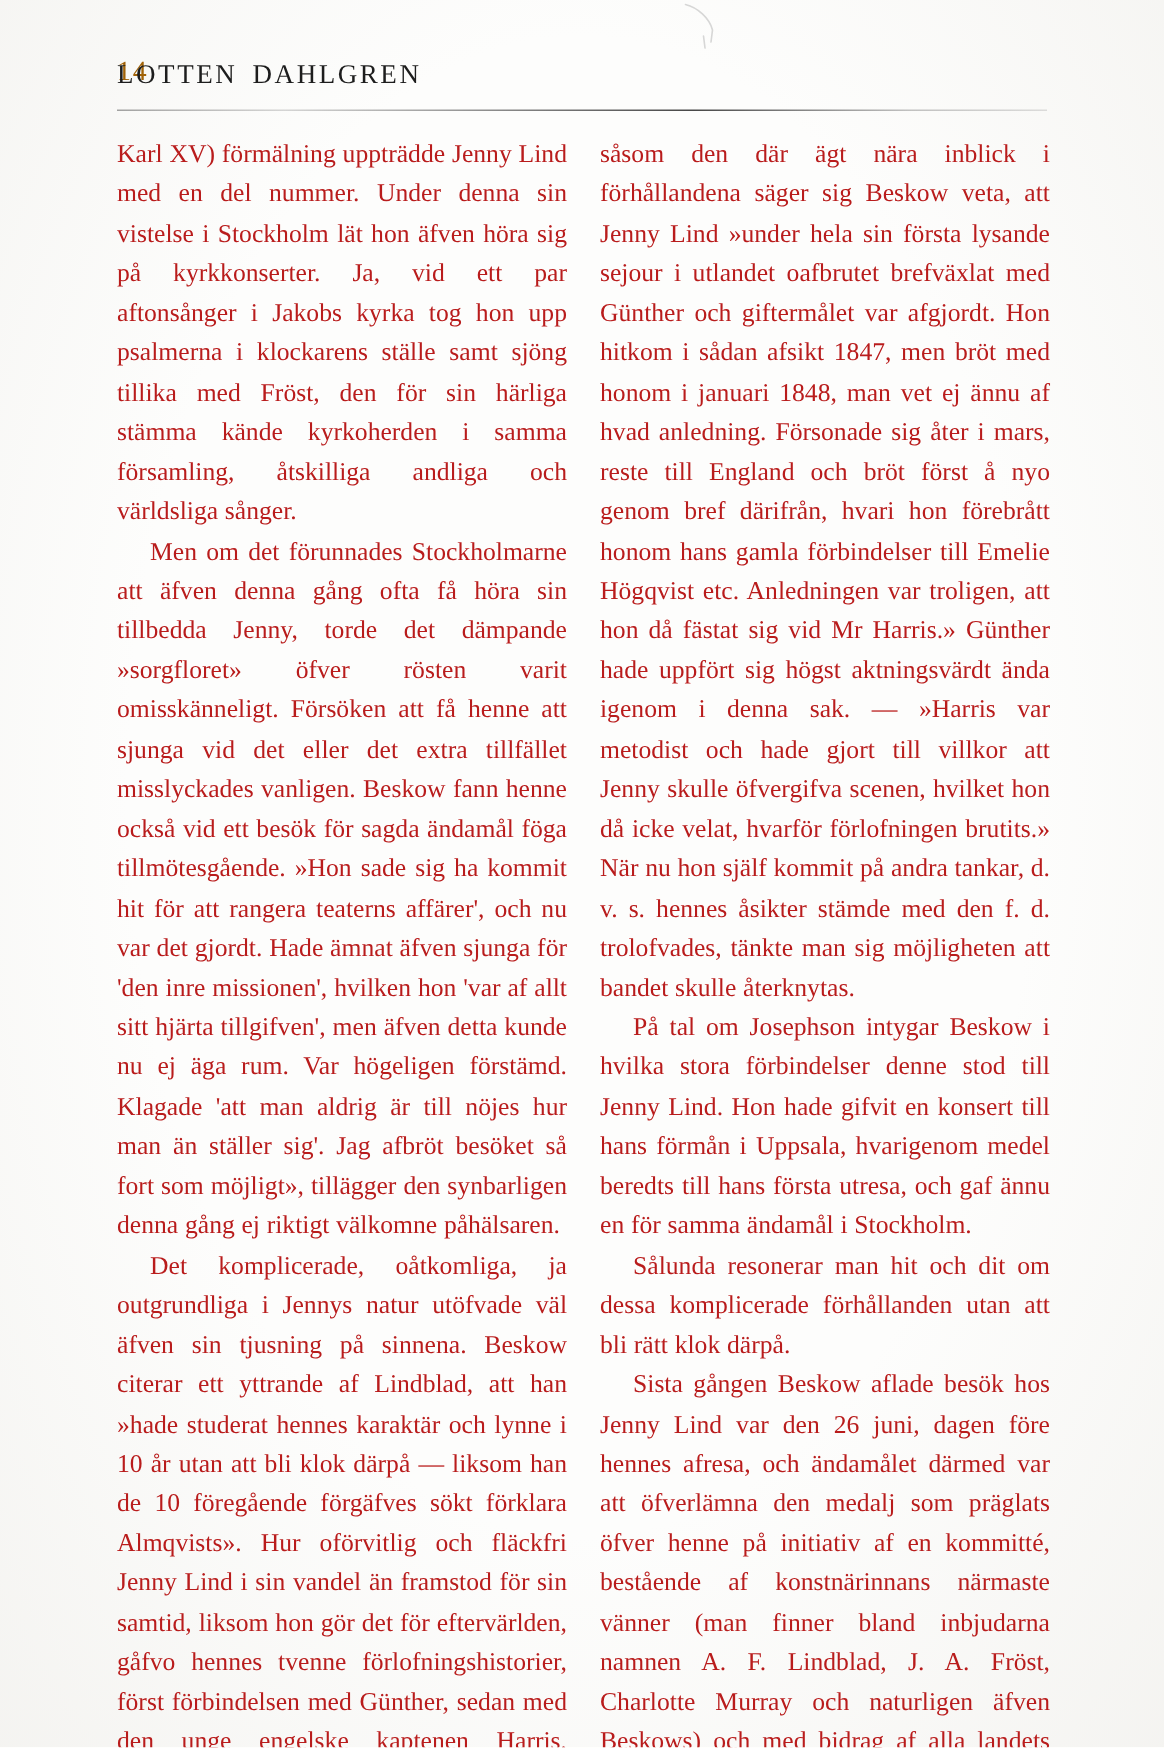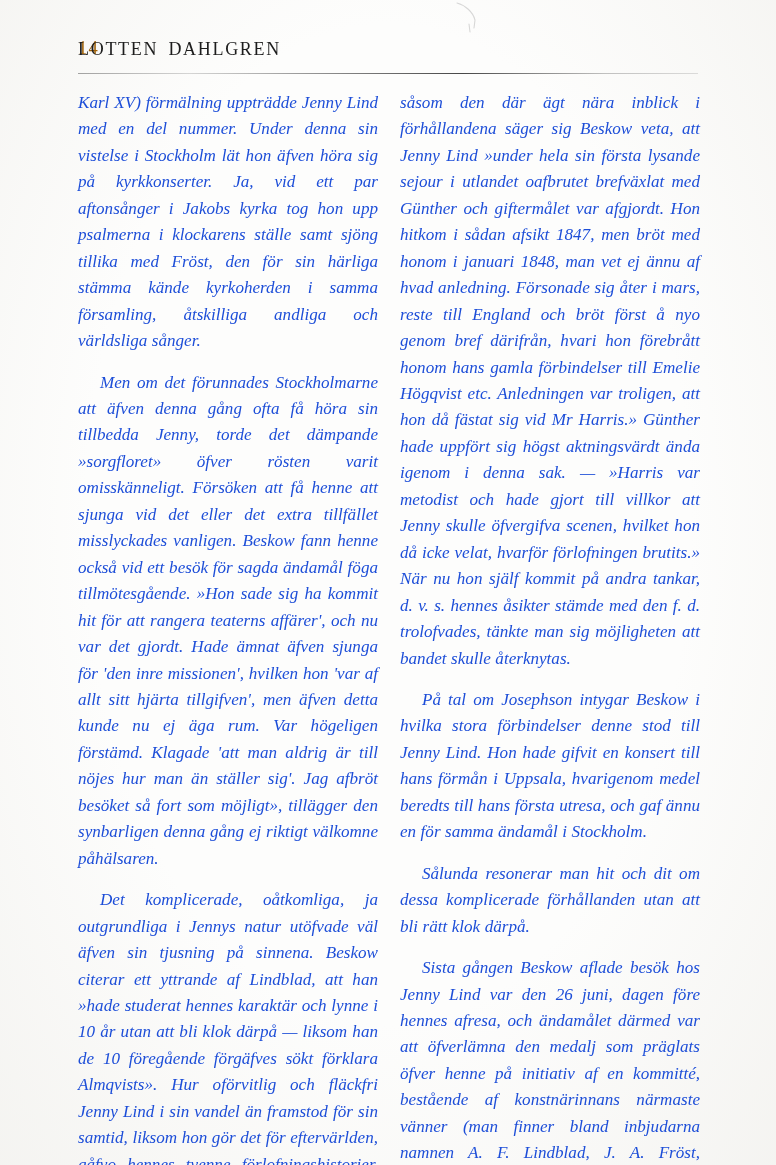--- a/index.html
+++ b/index.html
@@ -91,29 +91,28 @@
   }
   .column {
     width: 300px;
   }
   .para {
     margin: 0;
     font-size: 17.1px;
     line-height: 26.45px;
     text-align: justify;
     text-align-last: left;
-    color: #1d4ed8;
+    color: #b91c1c;
     word-spacing: 0.2px;
-    font-style: italic;
   }
   .para.indent {
     text-indent: 22px;
   }
   .para + .para {
-    margin-top: 15px;
+    margin-top: 0;
   }
   
   .column { hyphens: manual; }
 </style>
 </head>
 <body>
 
 <div id="page">
 
   <div class="paper-tint"></div>

